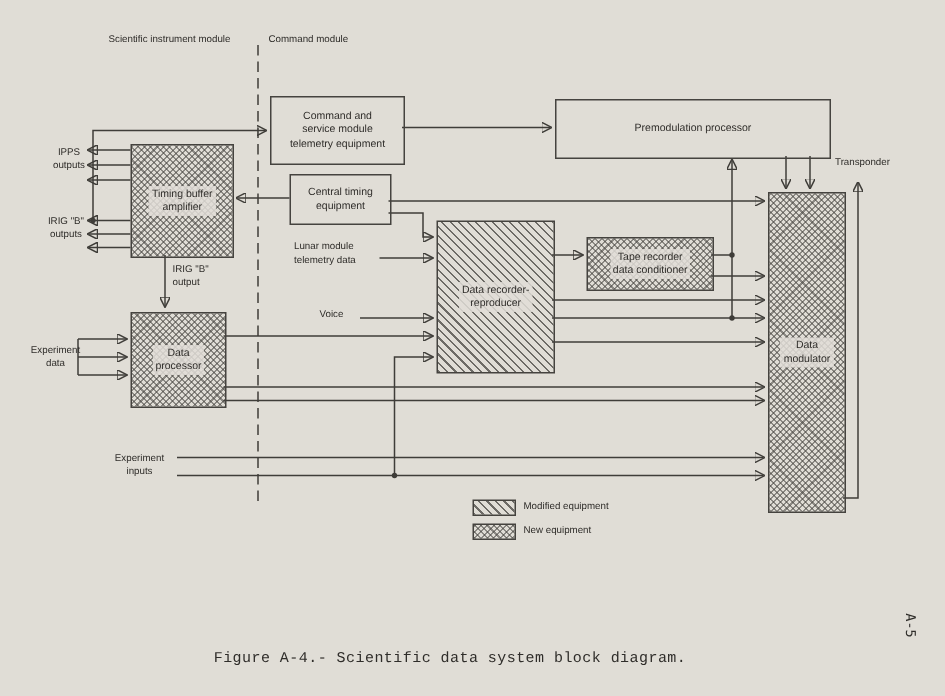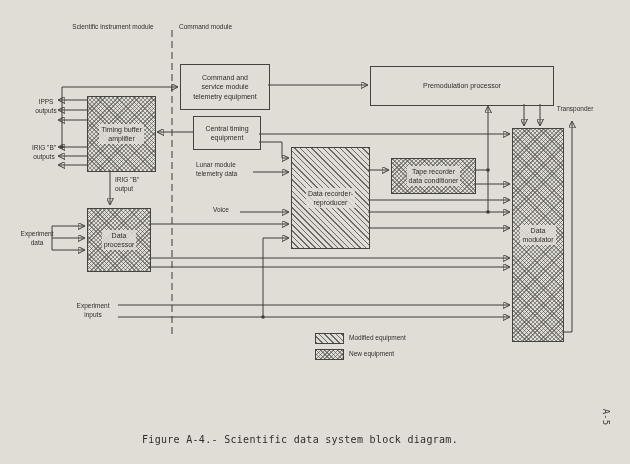--- a/index.html
+++ b/index.html
@@ -179,16 +179,16 @@
   <div class="iolabel" style="left:213px; top:206px; width:30px;">Voice</div>
   <div class="iolabel center" style="left:70px; top:302px; width:46px;">Experiment
 inputs</div>
   <div class="iolabel center" style="left:542px; top:105px; width:66px;">Transponder</div>
 
   <div class="swatch hatch-mod" style="left:315px; top:333px; width:27px; height:9px;"></div>
   <div class="iolabel" style="left:349px; top:334px;">Modified equipment</div>
   <div class="swatch hatch-new" style="left:315px; top:349px; width:27px; height:9px;"></div>
   <div class="iolabel" style="left:349px; top:350px;">New equipment</div>
 
-  <div class="caption" style="left:115px; top:434px; width:370px;">Figure A-4.- Scientific data system block diagram.</div>
+  <div class="caption" style="left:115px; top:434px; width:370px;font-family:Liberation Mono, monospace;">Figure A-4.- Scientific data system block diagram.</div>
   <div class="sidelabel" style="left:598px; top:412px;">A-5</div>
 
 </div>
 
 </body></html>

